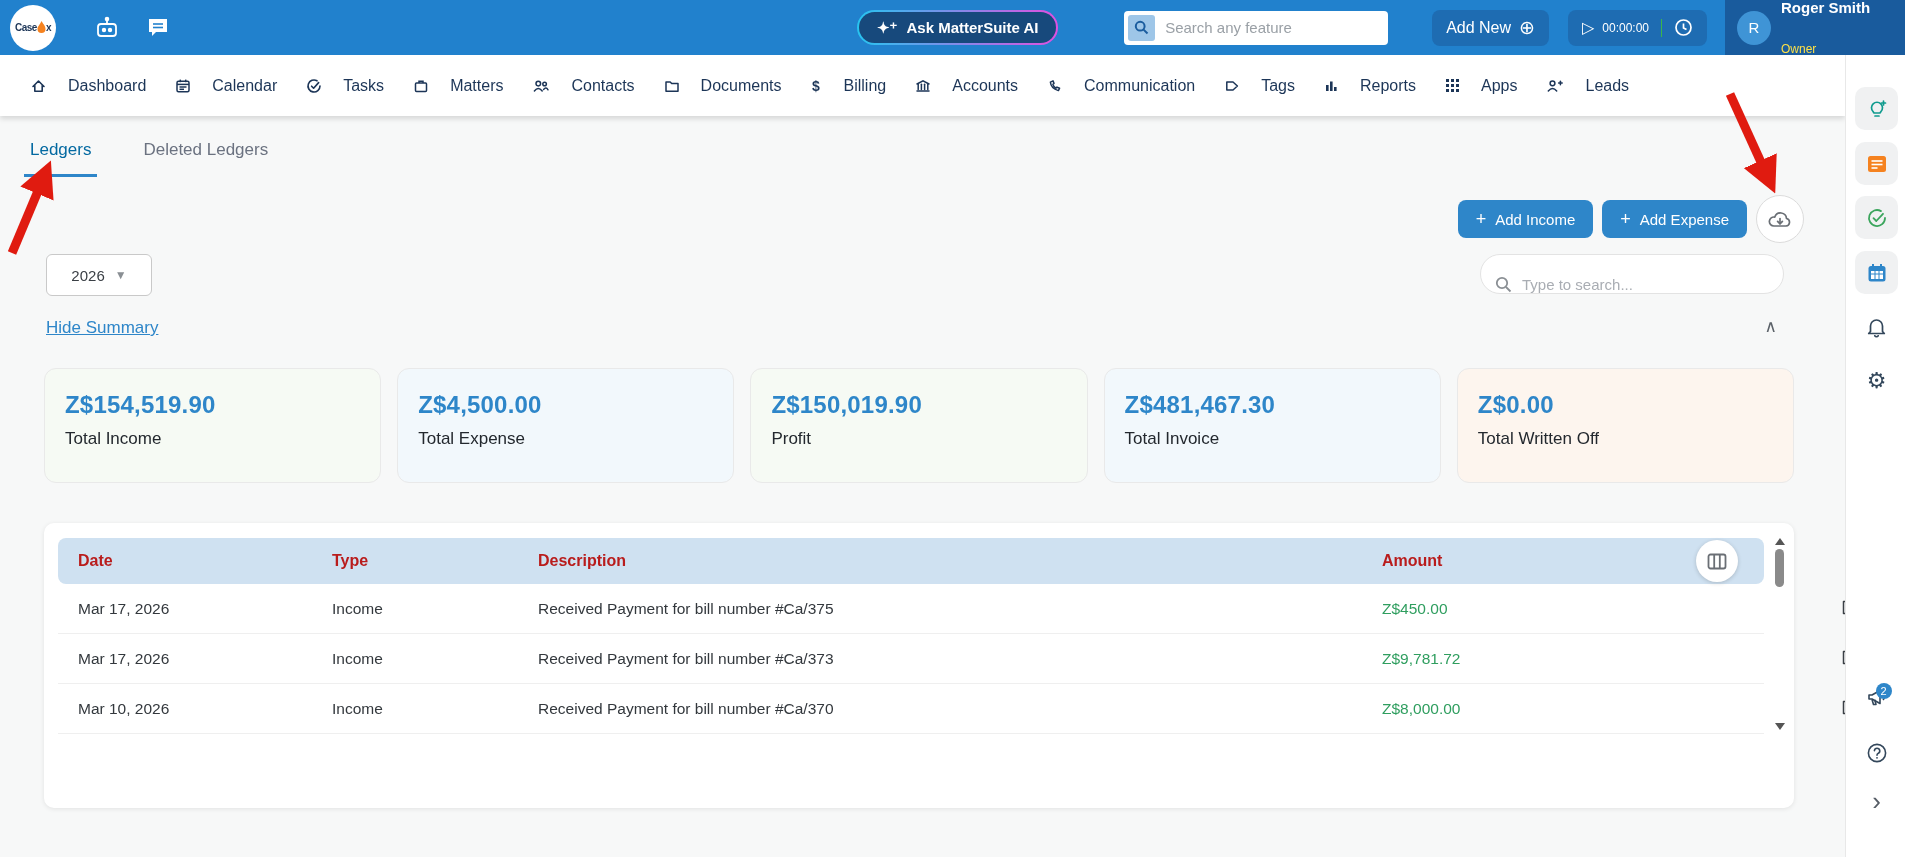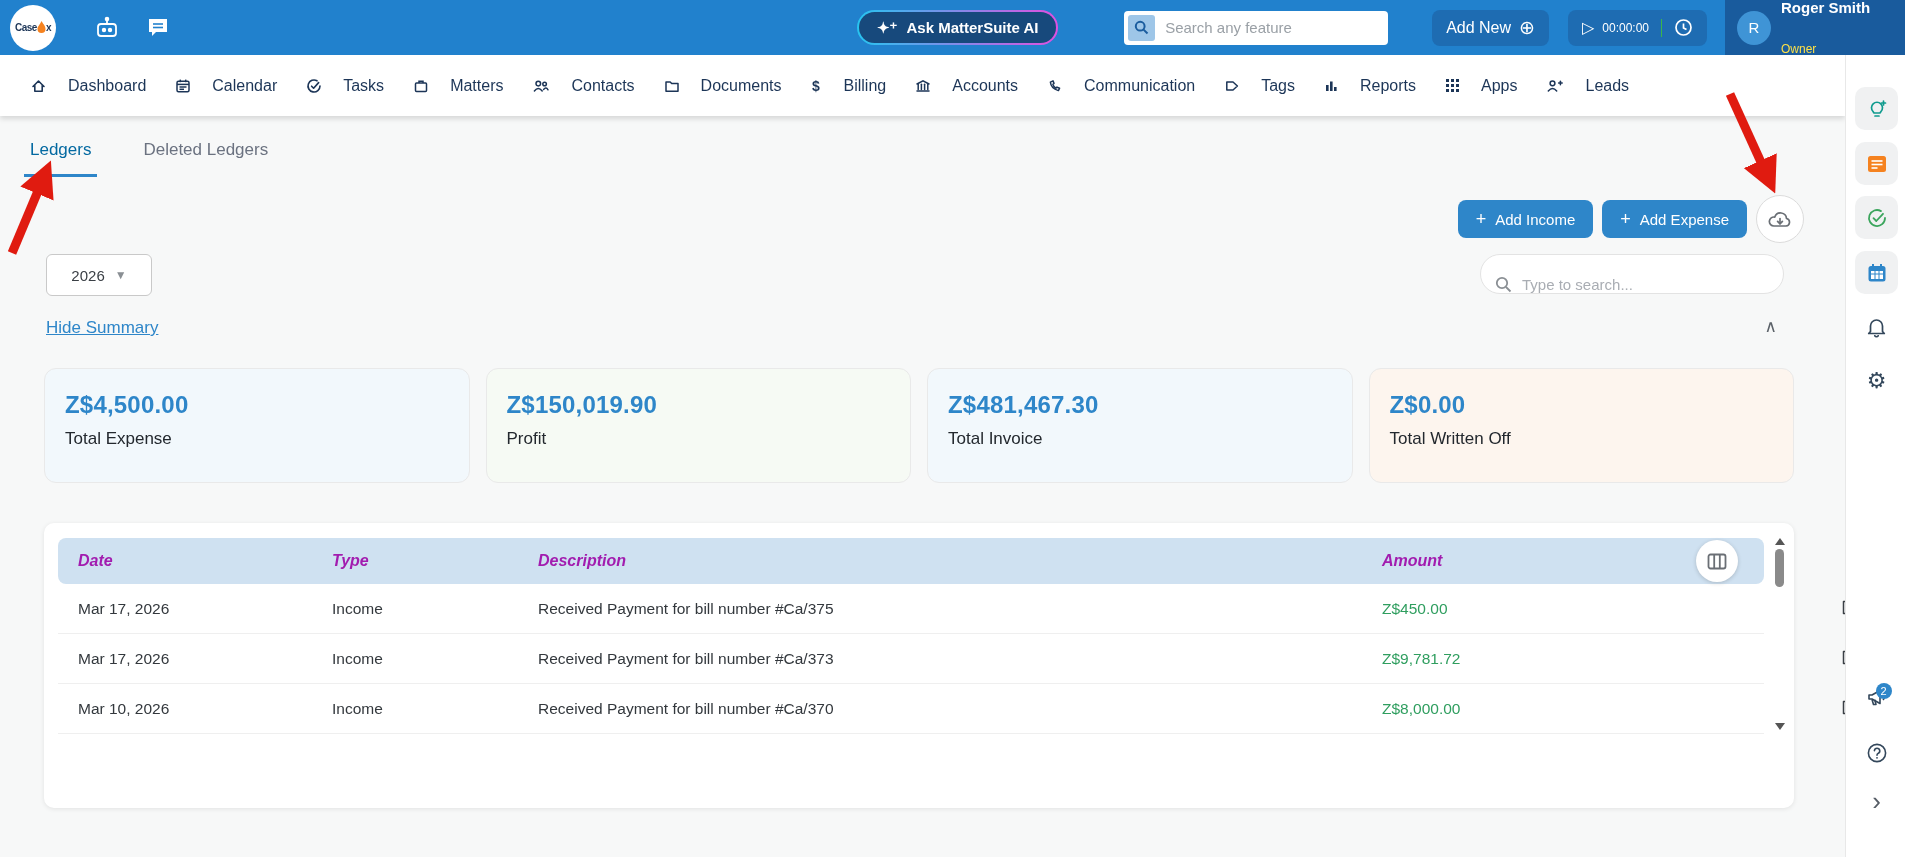--- a/index.html
+++ b/index.html
@@ -62,21 +62,21 @@
 
   .cards { position:absolute; left:44px; top:252px; width:1750px; display:flex; gap:16px; }
   .card { flex:1; height:115px; border:1px solid #e9e9e9; border-radius:12px; padding:22px 0 0 20px; }
   .card .val { font-size:24px; font-weight:bold; color:#2e86c9; letter-spacing:0.2px; }
   .card .lbl { font-size:17px; color:#23282e; margin-top:10px; }
   .c-green { background:#f6faf4; }
   .c-blue  { background:#f2f8fc; }
   .c-pink  { background:#fdf5ee; }
 
   .table-card { position:absolute; left:44px; top:407px; width:1750px; height:285px; background:#fff; border-radius:10px; box-shadow:0 1px 5px rgba(0,0,0,0.09); padding:15px 28px 0 14px; }
-  .thead { position:relative; width:1706px; height:46px; background:#cfe1f1; border-radius:8px; display:grid; grid-template-columns:274px 206px 844px 200px 1fr; align-items:center; font-size:16px; font-weight:bold; color:#a21caf;font-style:italic; }
+  .thead { position:relative; width:1706px; height:46px; background:#cfe1f1; border-radius:8px; display:grid; grid-template-columns:274px 206px 844px 200px 1fr; align-items:center; font-size:16px; font-weight:bold; color:#b91c1c; }
   .thead > div:first-child { padding-left:20px; }
   .col-picker { position:absolute; right:26px; top:2px; width:42px; height:42px; border-radius:50%; background:#fff; box-shadow:0 1px 4px rgba(0,0,0,0.18); display:flex; align-items:center; justify-content:center; cursor:pointer; }
   .trow { width:1706px; height:50px; display:grid; grid-template-columns:274px 206px 844px 200px 1fr; align-items:center; font-size:15.5px; color:#33383d; border-bottom:1px solid #efefef; }
   .trow > div:first-child { padding-left:20px; }
   .amt { color:#2f9e5f; }
   .row-actions { display:flex; gap:30px; padding-left:260px; }
   .row-actions svg { cursor:pointer; }
   .vscroll { position:absolute; right:8px; top:15px; width:12px; height:206px; }
   .vs-up, .vs-down { position:absolute; left:1px; width:0; height:0; border-left:5px solid transparent; border-right:5px solid transparent; }
   .vs-up { top:0; border-bottom:7px solid #555; }
@@ -362,20 +362,24 @@
         <circle cx="7" cy="7" r="5.2"></circle>
         <line x1="11" y1="11" x2="15.5" y2="15.5"></line>
       </svg>
     <input placeholder="Type to search..." style="">
   </div>
 
   <a class="hide-summary">Hide Summary</a>
   <span class="collapse-chev">∧</span>
 
   <div class="cards">
+    <div class="card c-green">
+      <div class="val">Z$154,519.90</div>
+      <div class="lbl">Total Income</div>
+    </div>
     <div class="card c-blue">
       <div class="val">Z$4,500.00</div>
       <div class="lbl">Total Expense</div>
     </div>
     <div class="card c-green">
       <div class="val">Z$150,019.90</div>
       <div class="lbl">Profit</div>
     </div>
     <div class="card c-blue">
       <div class="val">Z$481,467.30</div>

